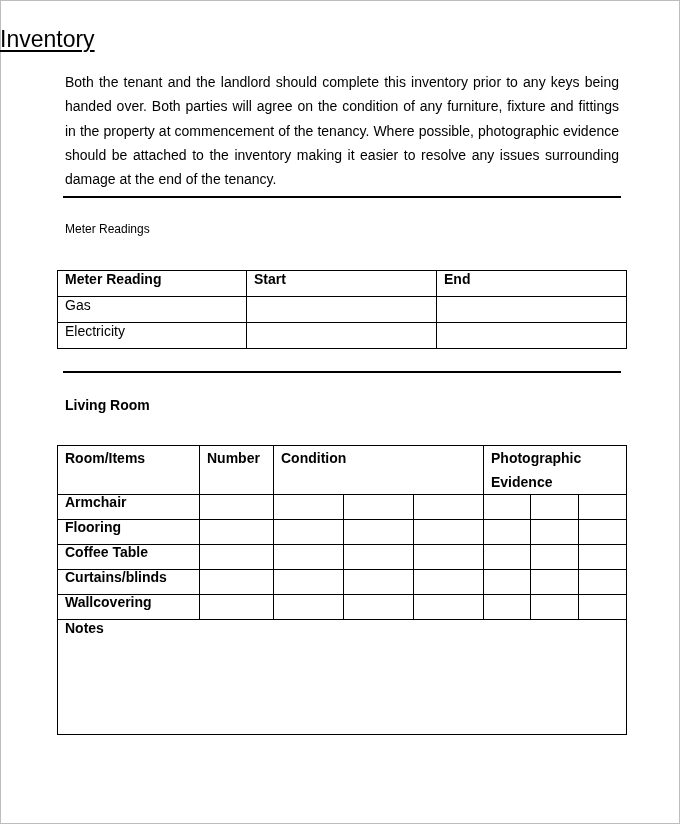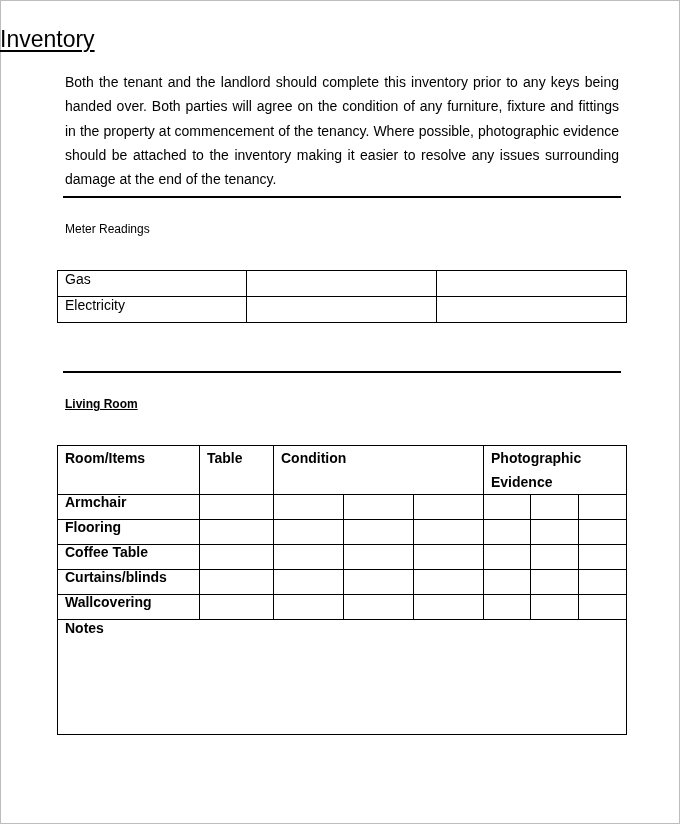--- a/index.html
+++ b/index.html
@@ -17,22 +17,21 @@
   }
   .intro {
     position: absolute; left: 65px; width: 554px; top: 70px;
     font-size: 14px; line-height: 24.3px; text-align: justify;
   }
   .rule { position: absolute; left: 63px; width: 558px; height: 2px; background: #000; }
   .rule1 { top: 196px; }
   .rule2 { top: 371px; }
   .meter-label { position: absolute; left: 65px; top: 222px; font-size: 12px; }
   .living-label {
-    position: absolute; left: 65px; top: 397px; font-size: 12px; font-weight: bold;
-    text-decoration: underline;
+    position: absolute; left: 65px; top: 397px; font-size: 14px; font-weight: bold;
   }
   table { border-collapse: collapse; position: absolute; table-layout: fixed; }
   td { border: 1px solid #000; padding: 0 0 0 7px; vertical-align: top; font-size: 14px; }
   .meter { left: 57px; top: 270px; width: 569px; }
   .meter td { height: 24px; line-height: 15px; padding-top: 1px; }
   .meter .hd td { font-weight: bold; }
   .living { left: 57px; top: 445px; width: 569px; }
   .living td { font-weight: bold; }
   .living .h1 td { height: 48px; line-height: 24px; padding-top: 0; }
   .living .h2 td { height: 28px; line-height: 15px; padding-top: 1px; }
@@ -50,20 +49,25 @@
 
 <div class="meter-label">Meter Readings</div>
 
 <table class="meter">
   <colgroup>
       <col style="width:189px">
       <col style="width:190px">
       <col style="width:190px">
     </colgroup>
   <tbody>
+      <tr class="hd">
+    <td>Meter Reading</td>
+    <td>Start</td>
+    <td>End</td>
+  </tr>
   <tr>
     <td>Gas</td>
     <td></td>
     <td></td>
   </tr>
   <tr>
     <td>Electricity</td>
     <td></td>
     <td></td>
   </tr>
@@ -81,21 +85,21 @@
       <col style="width:70px">
       <col style="width:70px">
     <col style="width:70px">
       <col style="width:47px">
       <col style="width:48px">
       <col style="width:48px">
   </colgroup>
   <tbody>
       <tr class="h1">
     <td>Room/Items</td>
-    <td>Table</td>
+    <td>Number</td>
     <td colspan="3">Condition</td>
     <td colspan="3">Photographic Evidence</td>
   </tr>
   </tbody>
     <tbody id="item-rows">
       <tr class="item">
         <td>Armchair</td>
         <td></td>
         <td></td>
         <td></td>

